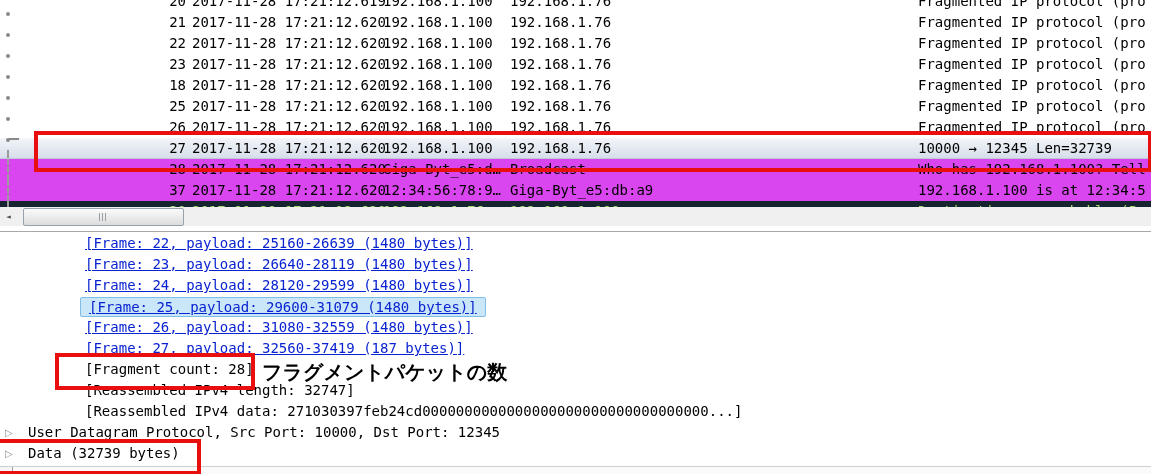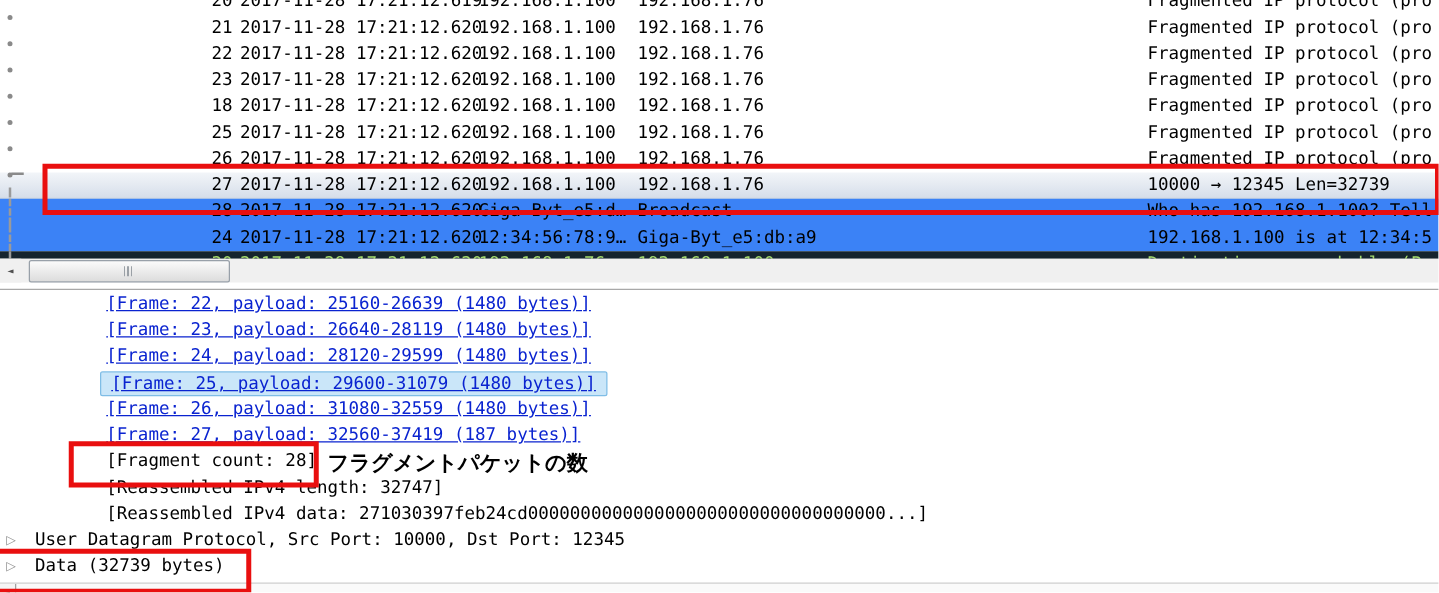--- a/index.html
+++ b/index.html
@@ -12,21 +12,21 @@
   .prow:first-child{margin-top:-9px;}
   .prow span{position:absolute;top:0;}
   .c-no{left:136px;width:50px;text-align:right;}
   .c-time{left:192px;}
   .c-src{left:383px;}
   .c-dst{left:510px;}
   .c-info{left:918px;}
   .row-fragment{background:#ffffff;color:#000;}
   .row-selected{background:linear-gradient(to bottom,#f2f5f9 0%,#e6ebf2 45%,#d6deea 100%);
                 border-bottom:1px solid #bfc9d6;height:20px;line-height:20px;}
-  .row-arp{background:#3b82f6;color:#000;}
+  .row-arp{background:#d946ef;color:#000;}
   .row-icmp{background:#15242e;color:#a5da6e;}
 
   
   .mk-dot{position:absolute;left:6px;top:9px;width:4px;height:4px;border-radius:50%;background:#8a8a8a;}
   .mk-hline{position:absolute;left:9px;top:10px;width:10px;height:2px;background:#8a8a8a;}
   .mk-vdash{position:absolute;left:7px;top:0;bottom:0;width:0;border-left:2px dashed #9a9a9a;}
   .mk-vdash.lower{top:12px;}
 
   
   .hscrollbar{position:absolute;top:207px;left:0;width:1151px;height:19px;background:#f0f0f0;}
@@ -54,21 +54,21 @@
   .bottom-strip{position:absolute;top:466px;left:0;width:1151px;height:8px;background:#fafafa;
                 border-top:1px solid #cfcfcf;overflow:hidden;}
   .bottom-strip .sb-btn{width:12px;height:12px;border-right:1px solid #a0a0a0;background:#f5f5f5;font-size:7px;}
 
   
   .redbox{position:absolute;border:4px solid #e90f0f;background:transparent;pointer-events:none;z-index:30;}
   #rb-row27{left:34px;top:131px;width:1110px;height:33px;}
   #rb-fragcount{left:55px;top:353px;width:192px;height:29px;}
   #rb-data{left:-5px;top:439px;width:198px;height:28px;}
   .ann{position:absolute;z-index:31;font-family:"DejaVu Sans","Liberation Sans",sans-serif;
-       font-weight:bold;font-size:17px;color:#000;white-space:nowrap;}
+       font-weight:bold;font-size:20px;color:#000;white-space:nowrap;}
   #ann-fragcount{left:262px;top:359px;}
   #ann-payload{left:204px;top:443px;}
 </style>
 </head>
 <body>
 
 <div class="screen">
 
   <div class="packet-list" id="packetList">
       <div class="prow row-fragment">
@@ -139,21 +139,21 @@
       <div class="prow row-arp">
         <span class="mk-vdash"></span>
         <span class="c-no">28</span>
         <span class="c-time">2017-11-28 17:21:12.620</span>
         <span class="c-src">Giga-Byt_e5:d…</span>
         <span class="c-dst">Broadcast</span>
         <span class="c-info">Who has 192.168.1.100? Tell</span>
       </div>
       <div class="prow row-arp">
         <span class="mk-vdash"></span>
-        <span class="c-no">24</span>
+        <span class="c-no">37</span>
         <span class="c-time">2017-11-28 17:21:12.620</span>
         <span class="c-src">12:34:56:78:9…</span>
         <span class="c-dst">Giga-Byt_e5:db:a9</span>
         <span class="c-info">192.168.1.100 is at 12:34:5</span>
       </div>
       <div class="prow row-icmp">
         <span class="mk-vdash"></span>
         <span class="c-no">30</span>
         <span class="c-time">2017-11-28 17:21:12.620</span>
         <span class="c-src">192.168.1.76</span>

